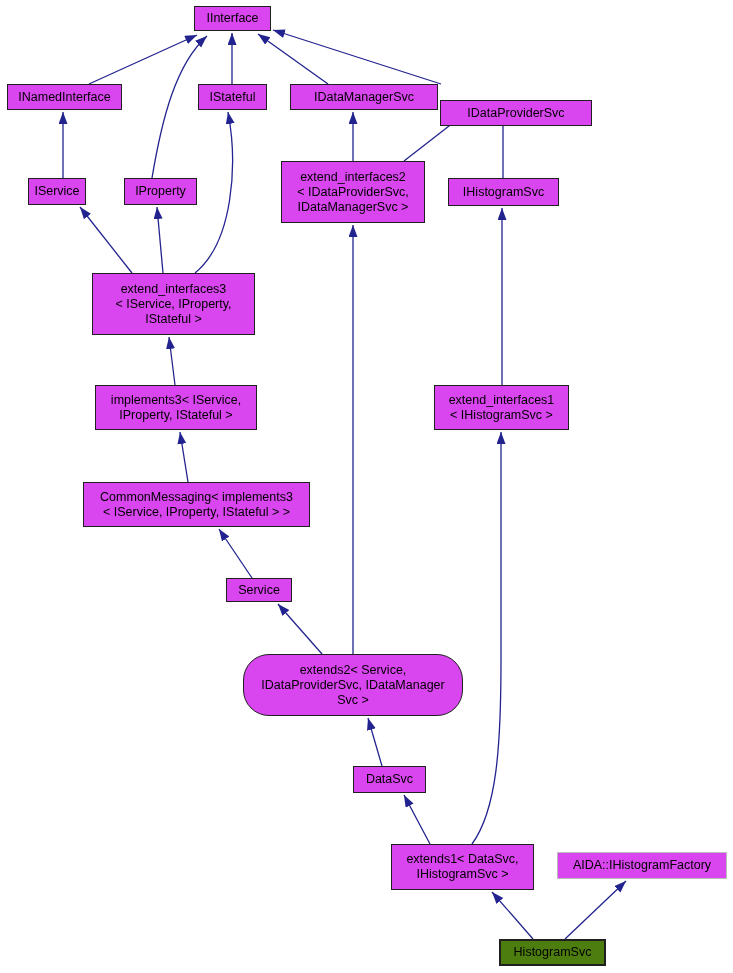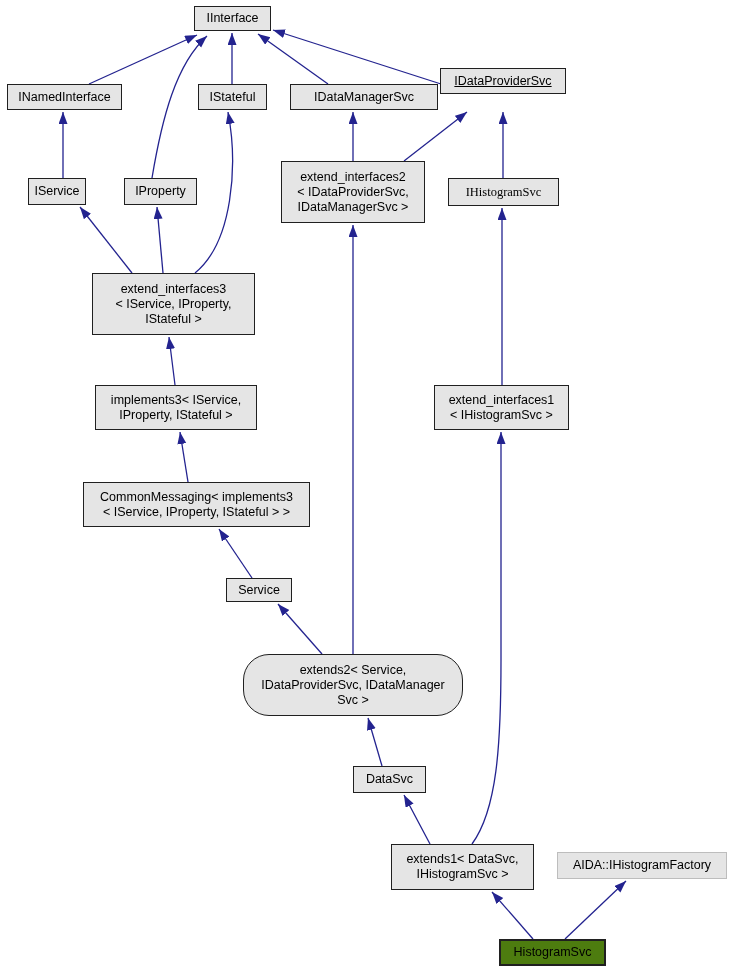--- a/index.html
+++ b/index.html
@@ -22,21 +22,21 @@
     z-index: 0;
   }
   .edge {
     fill: none;
     stroke-width: 1.3px;
   }
   .node {
     position: absolute;
     box-sizing: border-box;
     z-index: 1;
-    background: #e5e5e5;
+    background: #d946ef;
     border: 1.5px solid #202020;
     color: #000000;
     display: flex;
     align-items: center;
     justify-content: center;
     text-align: center;
     white-space: pre-line;
     font-size: 12.5px;
     line-height: 15px;
     cursor: pointer;
@@ -86,27 +86,27 @@
         <path d="M472,844 C497,810 501,745 501,660 L501,432" class="edge" stroke="#23238f" marker-end="url(#arrow)"></path>
         <path d="M533,939 L492,892" class="edge" stroke="#23238f" marker-end="url(#arrow)"></path>
         <path d="M565,939 L626,881" class="edge" stroke="#23238f" marker-end="url(#arrow)"></path>
       </g>
   </svg>
   <div>
       <div class="node normal" style="left: 194px; top: 6px; width: 77px; height: 25px;">IInterface</div>
       <div class="node normal" style="left: 7px; top: 84px; width: 115px; height: 26px;">INamedInterface</div>
       <div class="node normal" style="left: 198px; top: 84px; width: 69px; height: 26px;">IStateful</div>
       <div class="node normal" style="left: 290px; top: 84px; width: 148px; height: 26px;">IDataManagerSvc</div>
-      <div class="node normal" style="left: 440px; top: 68px; width: 126px; height: 26px; text-decoration: underline;">IDataProviderSvc</div>
+      <div class="node normal" style="left: 440px; top: 100px; width: 152px; height: 26px;">IDataProviderSvc</div>
       <div class="node normal" style="left: 28px; top: 178px; width: 58px; height: 27px;">IService</div>
       <div class="node normal" style="left: 124px; top: 178px; width: 73px; height: 27px;">IProperty</div>
       <div class="node normal" style="left: 281px; top: 161px; width: 144px; height: 62px;">extend_interfaces2
 &lt; IDataProviderSvc,
 IDataManagerSvc &gt;</div>
-      <div class="node normal" style="left: 448px; top: 178px; width: 111px; height: 28px; font-family: Liberation Serif, serif;">IHistogramSvc</div>
+      <div class="node normal" style="left: 448px; top: 178px; width: 111px; height: 28px;">IHistogramSvc</div>
       <div class="node normal" style="left: 92px; top: 273px; width: 163px; height: 62px;">extend_interfaces3
 &lt; IService, IProperty,
 IStateful &gt;</div>
       <div class="node normal" style="left: 95px; top: 385px; width: 162px; height: 45px;">implements3&lt; IService,
 IProperty, IStateful &gt;</div>
       <div class="node normal" style="left: 434px; top: 385px; width: 135px; height: 45px;">extend_interfaces1
 &lt; IHistogramSvc &gt;</div>
       <div class="node normal" style="left: 83px; top: 482px; width: 227px; height: 45px;">CommonMessaging&lt; implements3
 &lt; IService, IProperty, IStateful &gt; &gt;</div>
       <div class="node normal" style="left: 226px; top: 578px; width: 66px; height: 24px;">Service</div>

